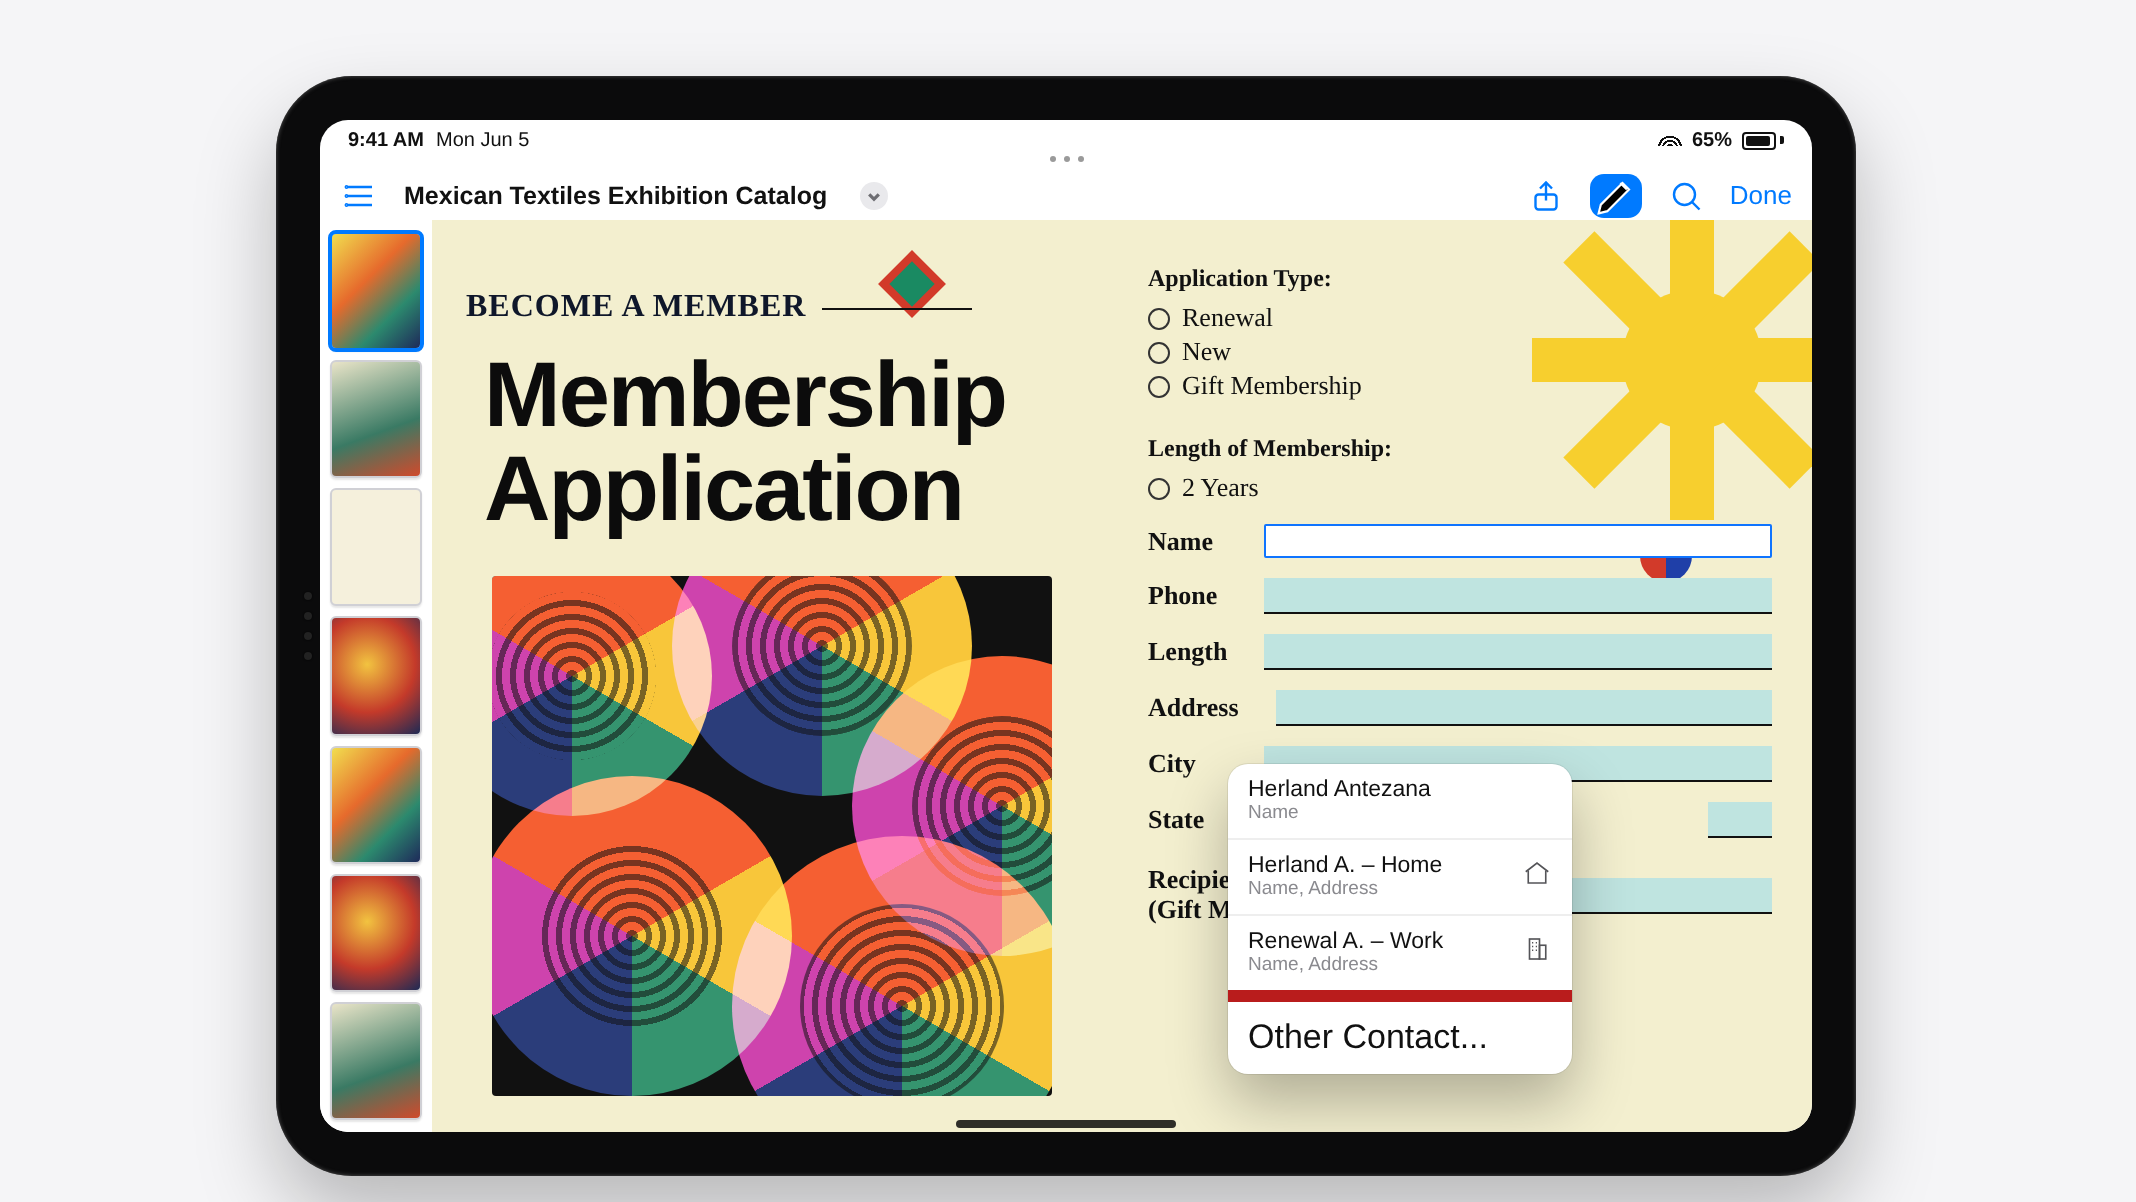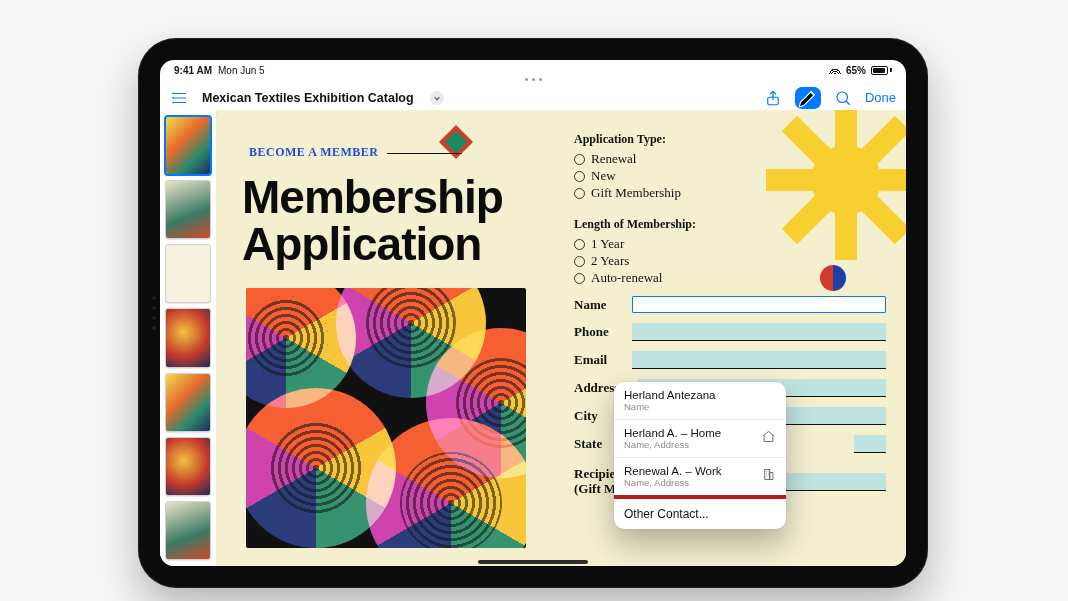--- a/index.html
+++ b/index.html
@@ -54,21 +54,21 @@
   .page { flex:1; position:relative; background:#f3efcf; overflow:hidden; }
 
   
   .sun { position:absolute; right:-30px; top:-20px; width:180px; height:180px; }
   .sun .core{position:absolute;inset:55px;border-radius:50%;background:#f7cf2e;}
   .sun .ray{position:absolute;left:50%;top:50%;width:80px;height:22px;background:#f7cf2e;transform-origin:0 50%;}
   .halfcircle{position:absolute;right:60px;top:155px;width:26px;height:26px;border-radius:50%;background:linear-gradient(90deg,#d23a2a 50%,#1f3fa8 50%);}
   .diamond{position:absolute;left:228px;top:20px;width:24px;height:24px;background:#d23a2a;transform:rotate(45deg);}
   .diamond::after{content:"";position:absolute;inset:4px;background:#1a8a62;}
 
-  .heading-kicker{position:absolute;left:33px;top:35px;font-family:Georgia,"Times New Roman",serif;font-weight:700;font-size:12px;letter-spacing:.5px;color:#1d4ed8;}
+  .heading-kicker{position:absolute;left:17px;top:35px;font-family:Georgia,"Times New Roman",serif;font-weight:700;font-size:16px;letter-spacing:.5px;color:#0f172a;}
   .heading-kicker::after{content:"";display:inline-block;vertical-align:middle;margin-left:8px;width:75px;height:1px;background:#111;}
   .big-title{position:absolute;left:26px;top:64px;font-size:46px;font-weight:600;line-height:1.02;letter-spacing:-1px;color:#0c0c0c;font-family:"Helvetica Neue",Arial,sans-serif;}
 
   .artblock{position:absolute;left:30px;top:178px;width:280px;height:260px;border-radius:2px;overflow:hidden;background:#111;}
   .spiral{position:absolute;border-radius:50%;background:conic-gradient(#e8572a 0 60deg,#f2c23a 60deg 120deg,#2e8a66 120deg 180deg,#1e2f6b 180deg 240deg,#c13aa0 240deg 300deg,#e8572a 300deg 360deg);mix-blend-mode:screen;filter:saturate(1.1);} 
   .spiral::after{content:"";position:absolute;inset:20%;border-radius:50%;background:repeating-radial-gradient(circle,rgba(0,0,0,.55) 0 3px,transparent 3px 7px);}
 
   
   .form { position:absolute; left:358px; top:22px; right:20px; font-family:Georgia,"Times New Roman",serif; color:#111; }
   .form h4{font-size:12px;font-weight:700;margin-bottom:4px;}
@@ -82,21 +82,21 @@
   .two-col{display:flex;gap:60px;}
   .two-col .field-label{min-width:34px;}
 
   
   .dropdown{position:absolute;left:398px;top:272px;width:172px;background:#fff;border-radius:10px;box-shadow:0 14px 30px rgba(0,0,0,.28),0 0 0 .5px rgba(0,0,0,.08);font-family:-apple-system,Arial,sans-serif;overflow:hidden;}
   .dd-item{padding:7px 10px;display:flex;align-items:center;justify-content:space-between;gap:8px;}
   .dd-item+.dd-item{border-top:1px solid #eee;}
   .dd-text .t{font-size:11.5px;color:#111;font-weight:500;}
   .dd-text .s{font-size:9.5px;color:#8a8a8f;}
   .dd-icon svg{width:15px;height:15px;stroke:#545458;fill:none;stroke-width:1.3;}
-  .dd-footer{padding:8px 10px;font-size:12px;color:#111;border-top:4px solid #b91c1c;}
+  .dd-footer{padding:8px 10px;font-size:17px;color:#111;border-top:6px solid #b91c1c;}
 
   .home-indicator{position:absolute;bottom:2px;left:50%;transform:translateX(-50%);width:110px;height:4px;border-radius:3px;background:#0c0c0c;opacity:.85;}
 </style>
 </head>
 <body>
 
 <div class="stage">
   <div class="ipad">
     <div class="bezel-dots">
         <span></span>
@@ -218,42 +218,34 @@
               </div>
             <div class="radio-row">
                 <span class="radio"></span>
                 <span>Gift Membership</span>
               </div>
 
             <div class="block2">
               <h4>Length of Membership:</h4>
               <div class="radio-row">
                   <span class="radio"></span>
-                  <span>1 Year</span>
-                </div>
-              <div class="radio-row">
-                  <span class="radio"></span>
                   <span>2 Years</span>
                 </div>
-              <div class="radio-row">
-                  <span class="radio"></span>
-                  <span>Auto-renewal</span>
-                </div>
             </div>
 
             <div class="field-row">
                 <span class="field-label">Name</span>
                 <span class="field-input active"></span>
               </div>
             <div class="field-row">
                 <span class="field-label">Phone</span>
                 <span class="field-input"></span>
               </div>
             <div class="field-row">
-                <span class="field-label">Email</span>
+                <span class="field-label">Length</span>
                 <span class="field-input"></span>
               </div>
             <div class="field-row">
                 <span class="field-label" style="min-width:58px;">Address</span>
                 <span class="field-input"></span>
               </div>
             <div class="field-row">
                 <span class="field-label">City</span>
                 <span class="field-input"></span>
               </div>

